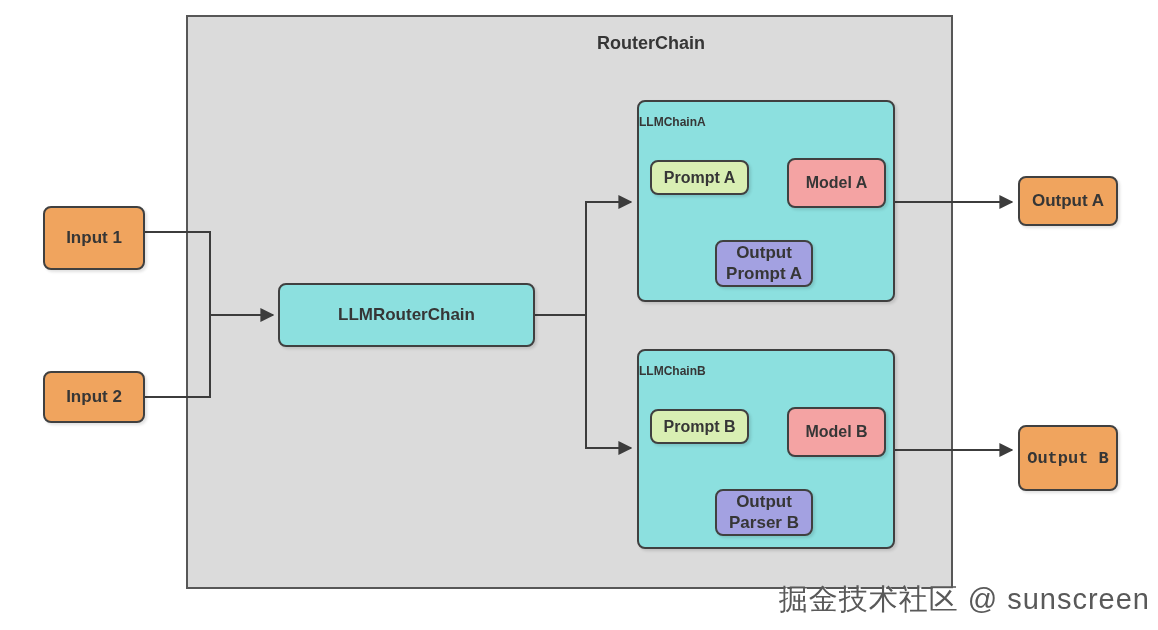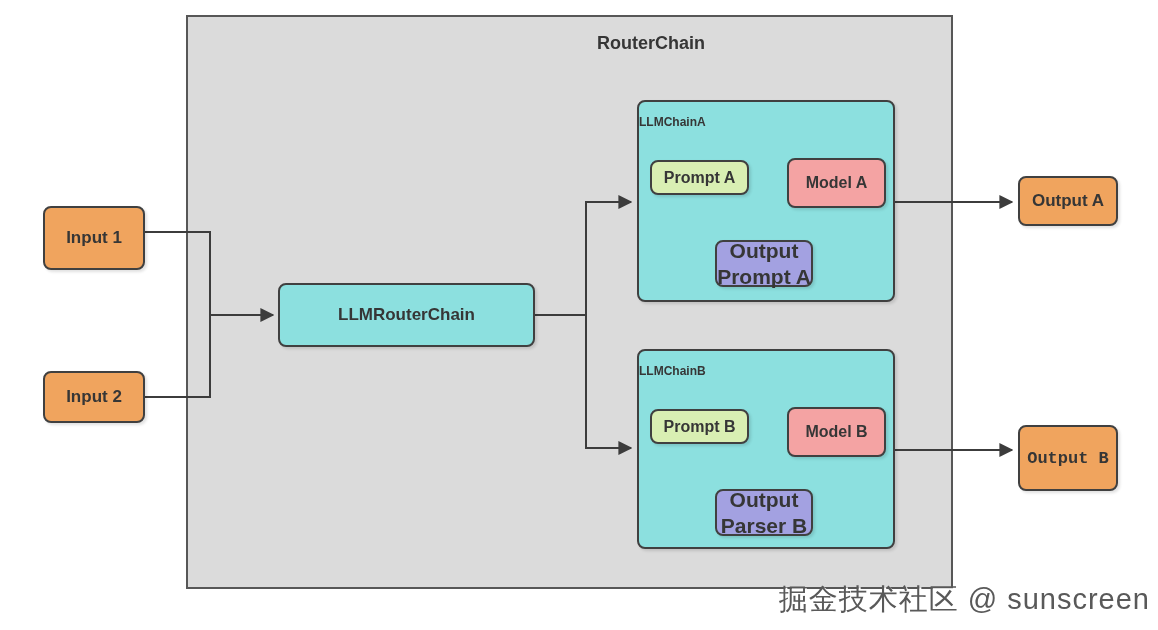--- a/index.html
+++ b/index.html
@@ -62,21 +62,21 @@
   }
   #chainA { left: 637px; top: 100px; width: 258px; height: 202px; }
   #chainB { left: 637px; top: 349px; width: 258px; height: 200px; }
   .chain-title {
     position: absolute; left: 0; top: 13px; width: 100%;
     text-align: left; font-weight: bold; font-size: 12px; color: var(--text);
   }
   
   .prompt { background: var(--prompt-box); position: absolute; left: 11px; top: 58px; width: 99px; height: 35px; font-size: 16px; }
   .model  { background: var(--model-box);  position: absolute; left: 148px; top: 56px; width: 99px; height: 50px; font-size: 16px; text-align: center; }
-  .parser { background: var(--parser-box); position: absolute; left: 76px; top: 138px; width: 98px; height: 47px; font-size: 21px; line-height: 1.2; flex-direction: column; }
+  .parser { background: var(--parser-box); position: absolute; left: 76px; top: 138px; width: 98px; height: 47px; font-size: 17px; line-height: 1.2; flex-direction: column; }
   #connectors { left: 0; top: 0; width: 1158px; height: 630px; pointer-events: none; }
   .connector { stroke: var(--line); stroke-width: 2; fill: none; }
   .arrowhead { fill: var(--line); }
   #watermark {
     right: 8px; top: 580px;
     font-size: 29px;
     color: var(--watermark-text);
     text-shadow: 2px 2px 0 #ffffff;
     white-space: nowrap;
     letter-spacing: 1px;

